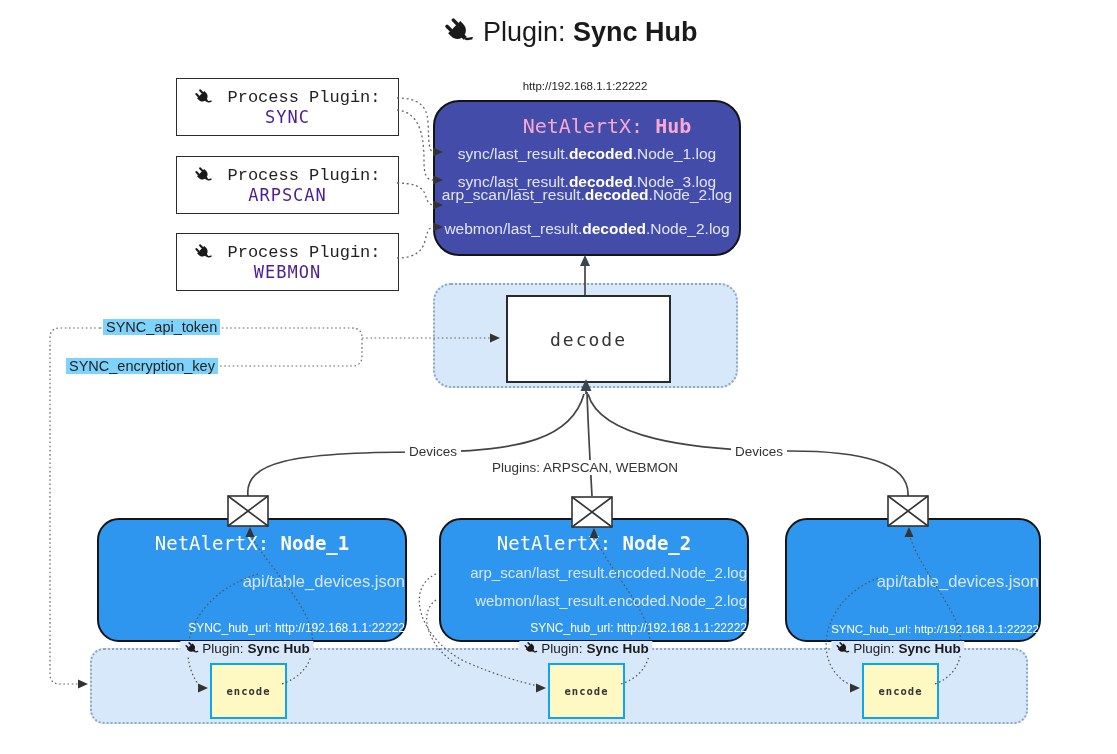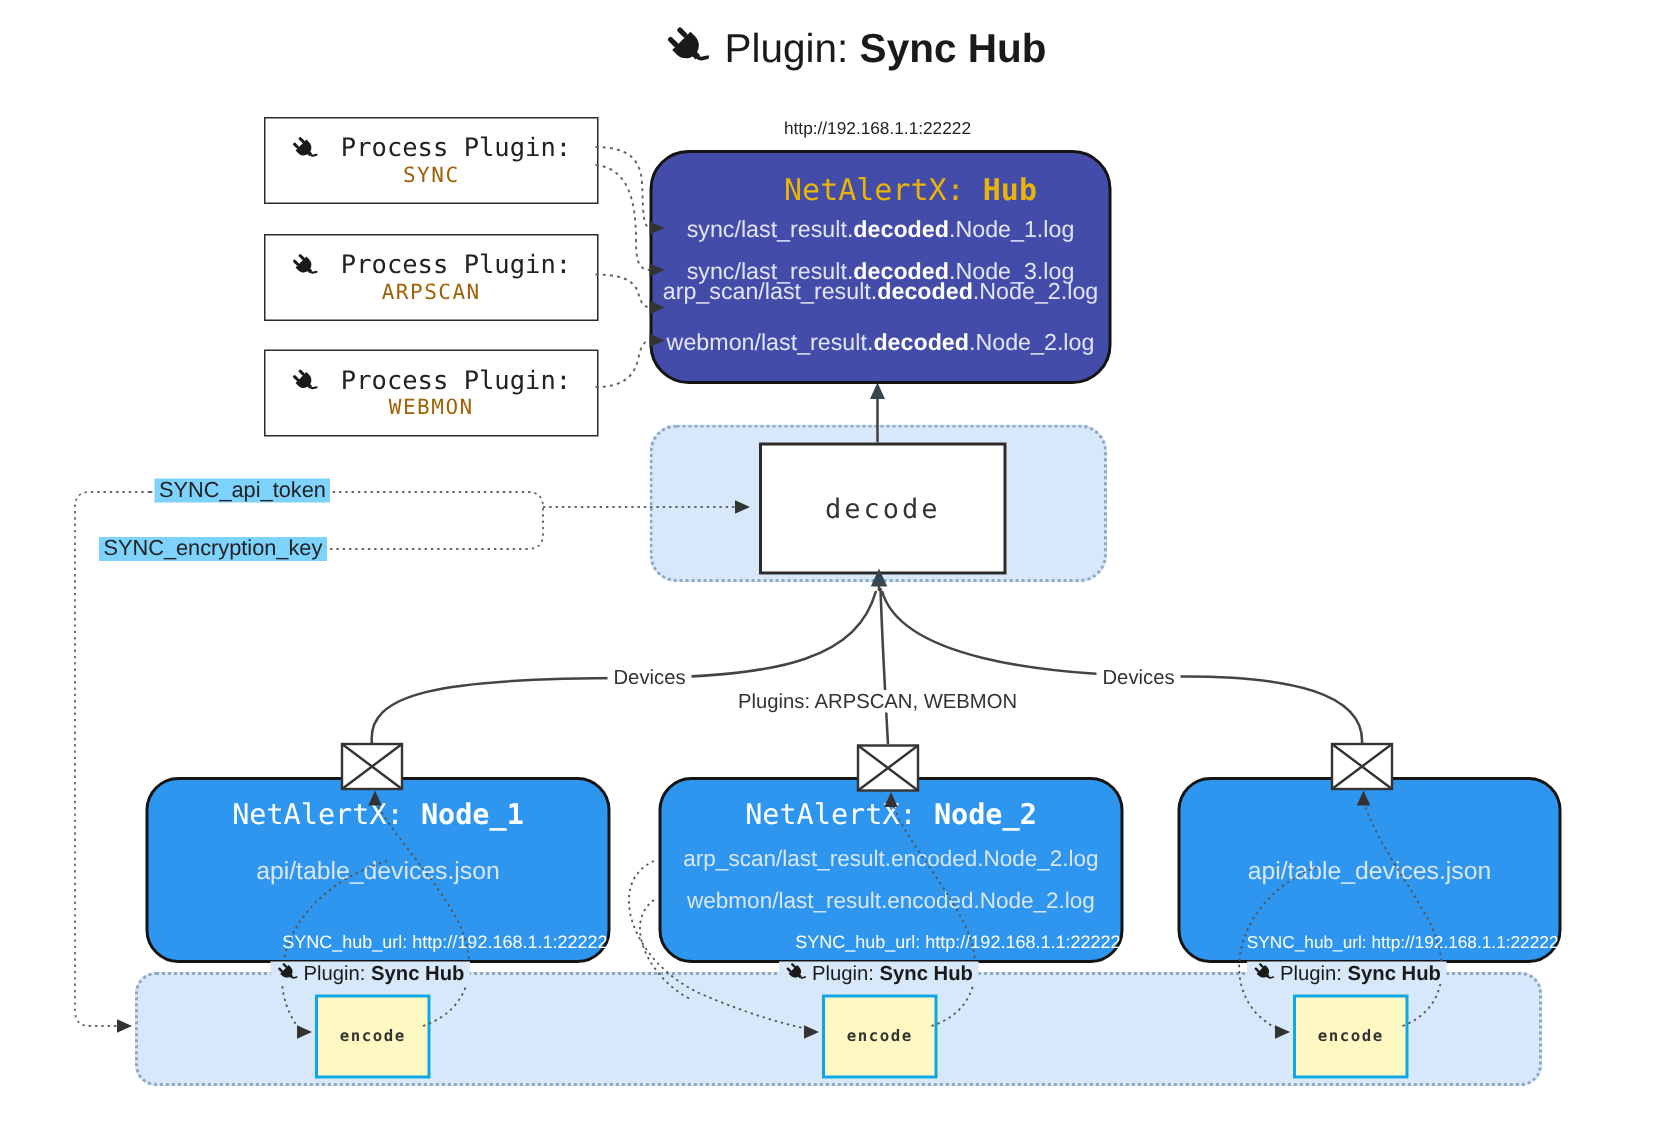--- a/index.html
+++ b/index.html
@@ -11,28 +11,28 @@
 
   
   .page-title{left:443px;top:16px;display:flex;align-items:center;gap:8px;z-index:6;}
   .page-title .t{font-size:27px;color:#1a1a1a;}
   .page-title .t b{font-weight:bold;}
   .plug{display:inline-block;}
 
   
   .proc{left:176px;width:221px;height:56px;background:#fff;border:1.6px solid #2b2b2b;
     display:flex;flex-direction:column;align-items:center;justify-content:center;z-index:2;}
-  .proc .l1{display:flex;align-items:flex-end;gap:14px;font-size:17px;color:#222;}
-  .proc .l2{font-size:14px;color:#a16207;letter-spacing:1px;}
+  .proc .l1{display:flex;align-items:flex-end;gap:14px;font-size:17px;color:#222;font-family:Liberation Mono, monospace;}
+  .proc .l2{font-size:17px;color:#4c1d95;letter-spacing:1px;}
 
   
   .hub{left:433px;top:100px;width:304px;height:152px;background:#434CA8;
     border:2px solid #141414;border-radius:26px;z-index:2;}
   .hub-title{position:absolute;left:0;right:0;top:12px;text-align:center;
-    font-size:20px;color:#eab308;padding-left:40px;}
+    font-size:20px;color:#f9a8d4;padding-left:40px;}
   .hub-title b{font-weight:bold;}
   .hub-log{position:absolute;left:0;right:0;text-align:center;font-size:15.5px;
     color:#E2E5F7;}
   .hub-log b{font-weight:bold;color:#fff;}
   .hub-url{left:433px;top:80px;width:304px;text-align:center;font-size:11.5px;color:#222;z-index:2;}
 
   
   .decode-wrap{left:433px;top:283px;width:305px;height:105px;background:#D7E8FA;
     border:2px dotted #8FA8C2;border-radius:18px;z-index:1;box-sizing:border-box;}
   .decode-box{left:506px;top:295px;width:161px;height:84px;background:#fff;
@@ -44,21 +44,21 @@
 
   
   .edge-label{font-size:13.5px;color:#333;background:#fff;padding:0 4px;z-index:6;white-space:nowrap;}
 
   
   .node{top:518px;height:120px;background:#2E96EE;border:2px solid #141414;
     border-radius:22px;z-index:2;}
   .node-title{position:absolute;left:0;right:0;top:12px;text-align:center;
     font-size:19px;color:#fff;}
   .node-title b{font-weight:bold;}
-  .node-file{position:absolute;left:0;right:0;text-align:center;color:#D8E6F5;}
+  .node-file{position:absolute;left:0;right:0;text-align:right;color:#D8E6F5;}
   .node-url{position:absolute;left:0;right:0;bottom:5px;text-align:right;
     font-size:12px;color:#fff;}
 
   
   .band{left:90px;top:648px;width:938px;height:76px;background:#D7E8FA;
     border:2px dotted #8FA8C2;border-radius:14px;z-index:1;box-sizing:border-box;}
   .encode-box{top:663px;width:73px;height:52px;background:#fef9c3;border:2px solid #0ea5e9;
     display:flex;align-items:center;justify-content:center;font-size:10.5px;
     letter-spacing:1px;color:#333;z-index:2;font-weight:bold;}
   .band-label{top:641px;transform:translateX(-50%);display:flex;align-items:center;gap:3px;

